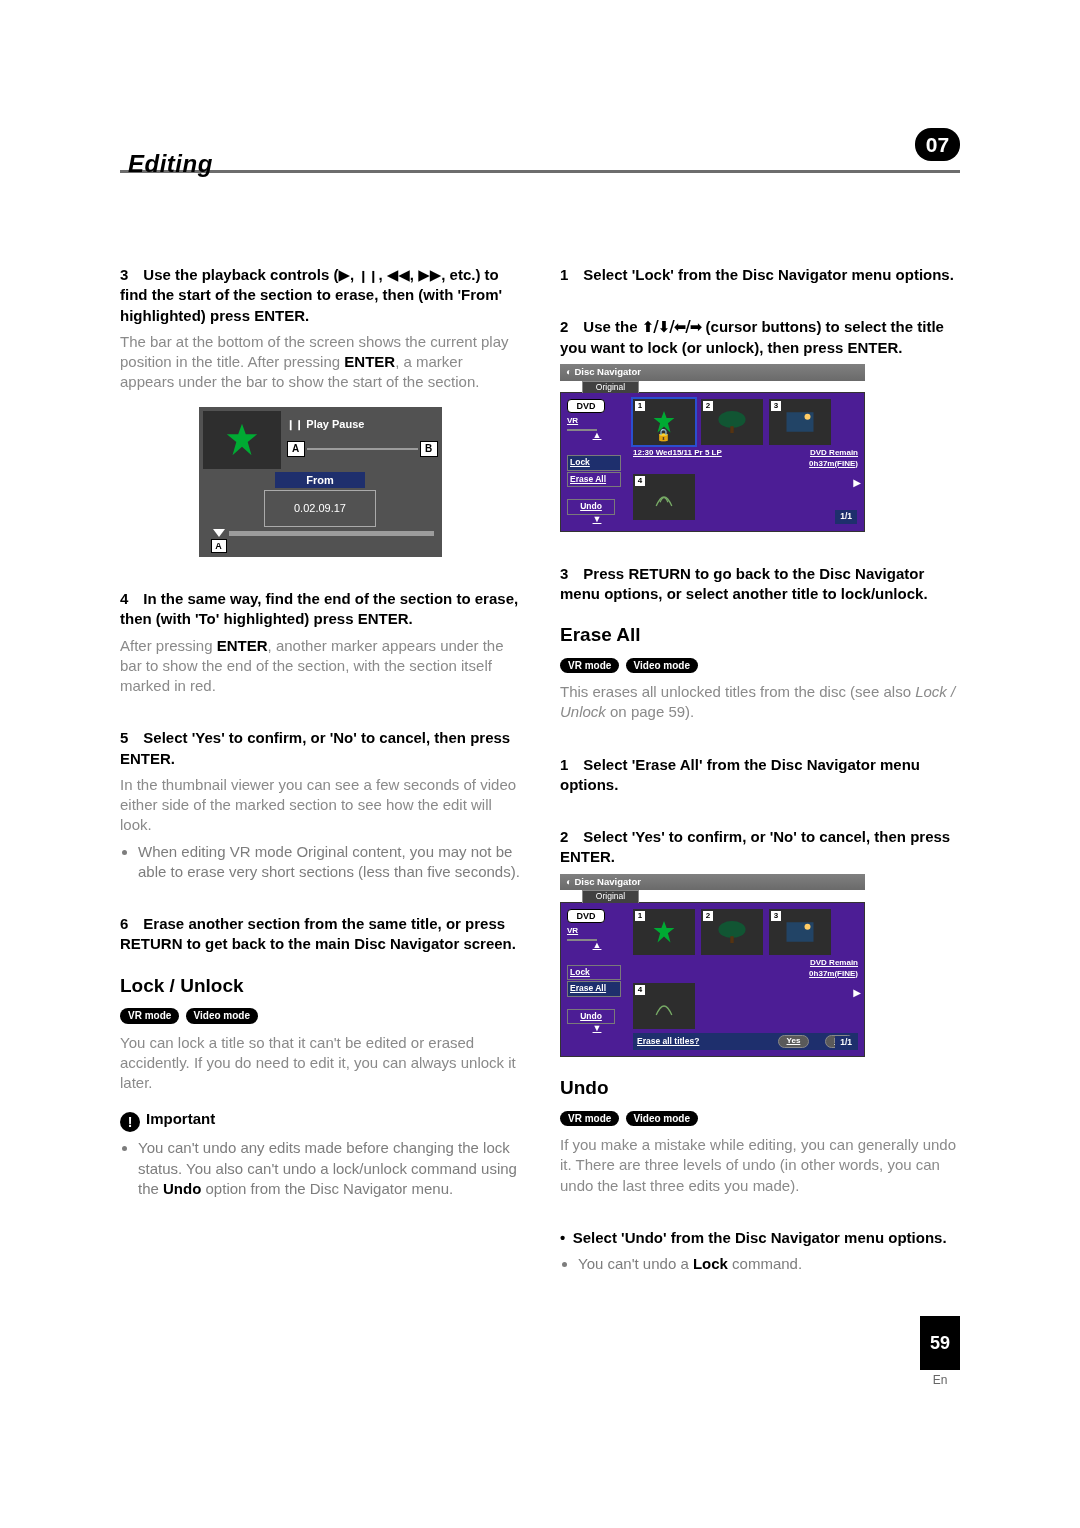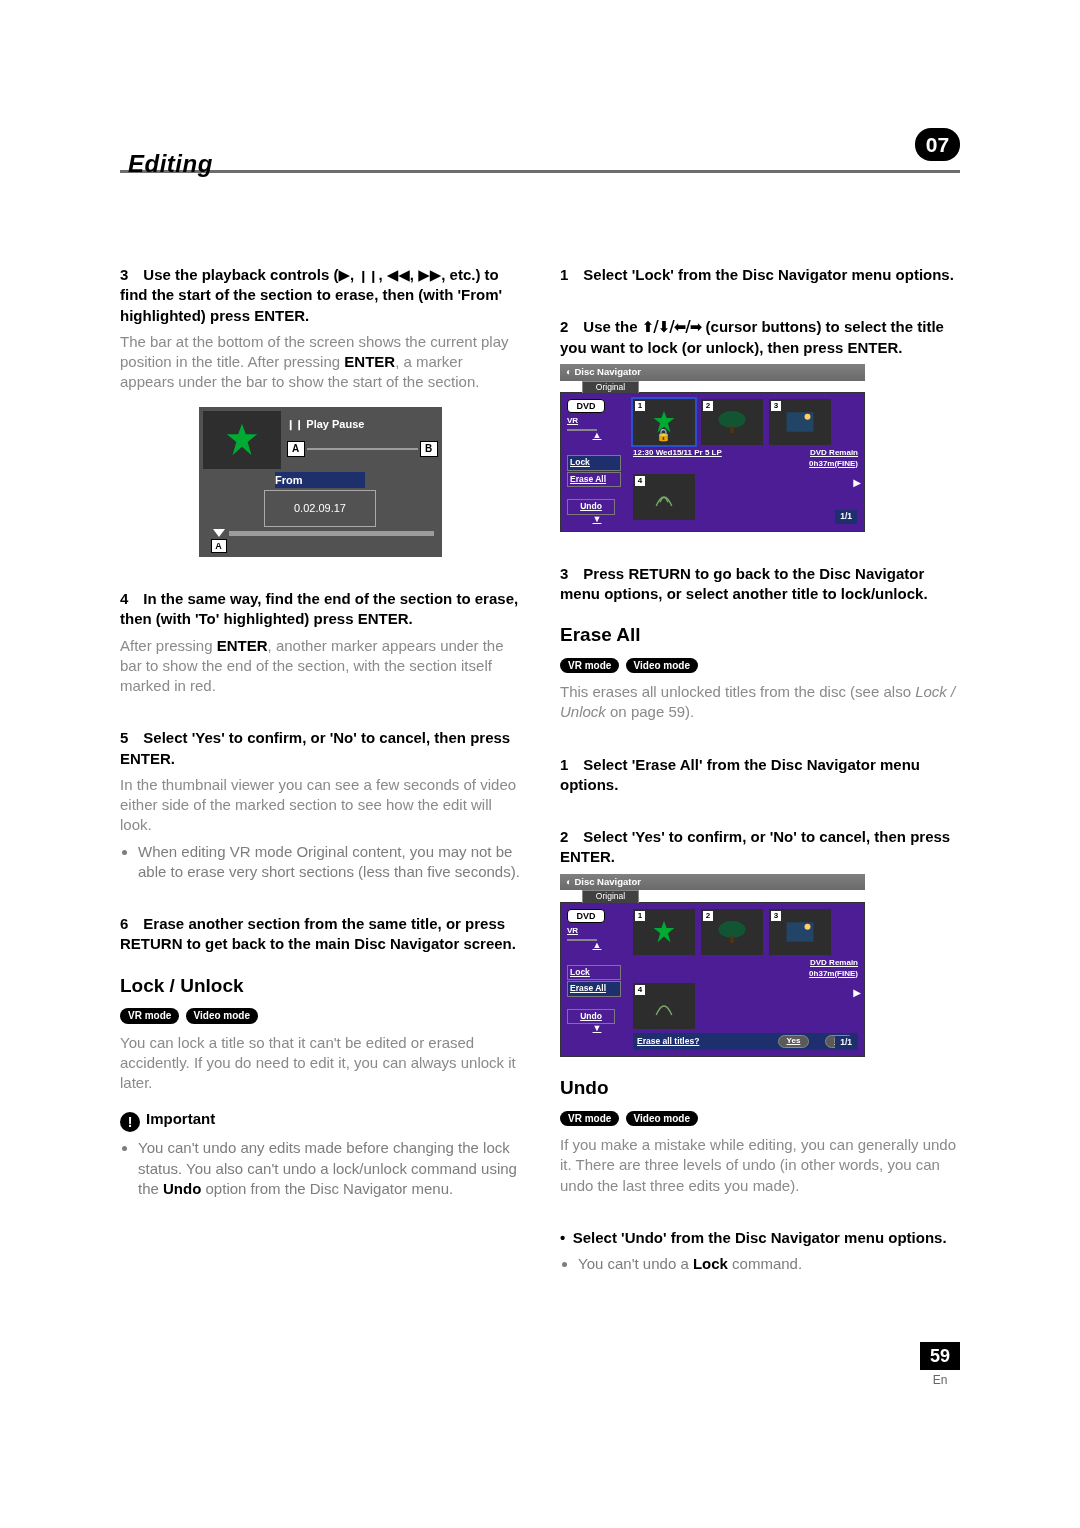--- a/index.html
+++ b/index.html
@@ -104,21 +104,21 @@
   .pp-right { flex: 1; padding-top: 6px; font-weight: bold; }
   .ab-row { display: flex; align-items: center; margin-top: 10px; }
   .ab-box {
     width: 16px; height: 14px; background: #fff; color: #000;
     font-size: 10px; font-weight: bold; text-align: center; line-height: 14px;
     border: 1px solid #000;
   }
   .ab-line { flex: 1; height: 2px; background: #9c9c9c; margin: 0 2px; }
   .from-box {
     background: #1e2f6d; color: #fff; font-weight: bold;
-    text-align: left; width: 90px; margin: 3px auto 0 auto;
+    text-align: center; width: 90px; margin: 3px auto 0 auto;
     font-size: 11px; padding: 1px 0;
   }
   .time-box {
     border: 1px solid #aaa; color: #fff; text-align: center;
     width: 90px; margin: 2px auto 0 auto; font-size: 11px; padding: 10px;
   }
   .tri-row { display: flex; align-items: center; margin-top: 2px; }
   .tri {
     width: 0; height: 0; border-left: 6px solid transparent; border-right: 6px solid transparent;
     border-top: 8px solid #fff; margin-left: 10px;
@@ -232,21 +232,21 @@
 
   .footer-badge {
     position: absolute;
     right: 120px;
     bottom: 140px;
     width: 40px;
     text-align: center;
   }
   .footer-pagenum {
     background: #000; color: #fff; font-weight: bold;
-    font-size: 18px; padding: 2px 0; margin-top: 44px;
+    font-size: 18px; padding: 15px 0; margin-top: 44px;
   }
   .footer-lang { font-size: 12px; color: #666; margin-top: 2px; }
 
   .sym { font-family: "DejaVu Sans", Arial, sans-serif; }
   .cursorSet { letter-spacing: -1px; }
 </style>
 </head>
 <body>
 
 <div class="page">

